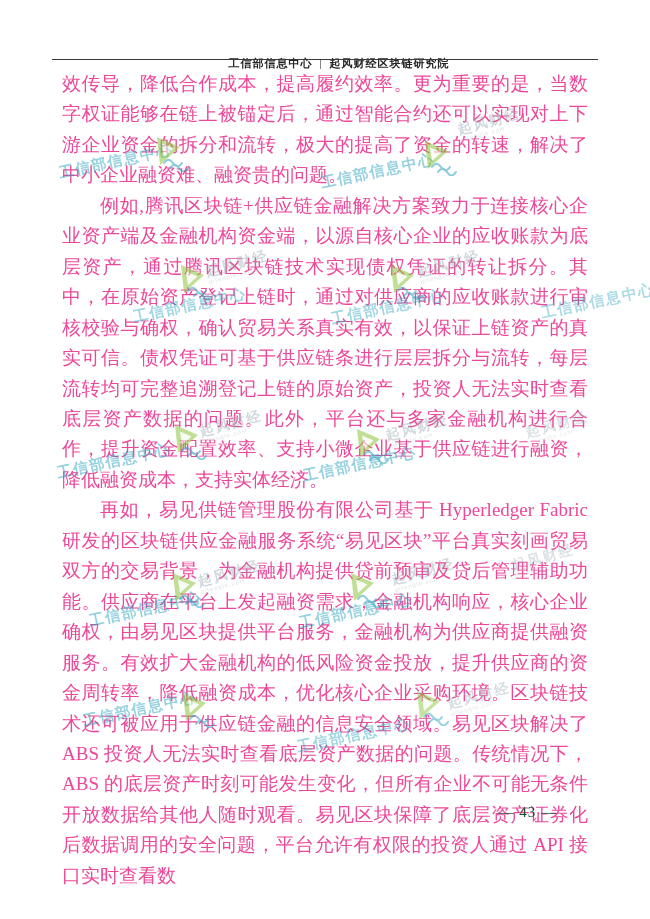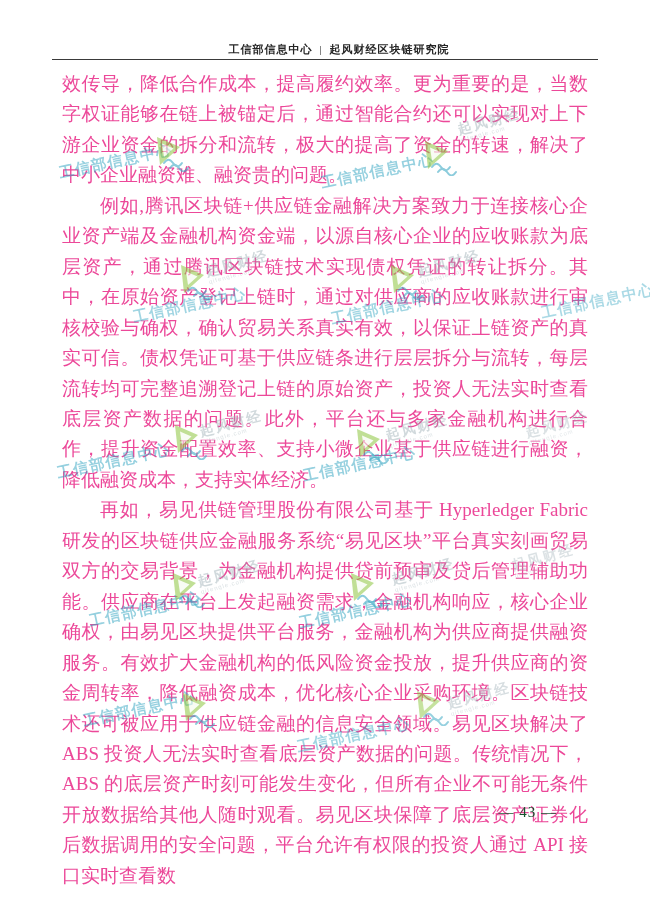--- a/index.html
+++ b/index.html
@@ -7,21 +7,21 @@
     position: relative;
     width: 650px;
     height: 919px;
     background: #ffffff;
     overflow: hidden;
     font-family: "Liberation Serif", "DejaVu Serif", serif;
   }
   
   .header-title {
     position: absolute;
-    top: 42px; left: 0; right: 0;
+    top: 56px; left: 0; right: 0;
     text-align: center;
     font-size: 11px;
     font-weight: bold;
     letter-spacing: 1px;
     color: #252525;
     z-index: 1;
     padding-left: 28px;
   }
   .header-title .sep { margin: 0 7px; font-weight: normal; }
   .header-rule {

